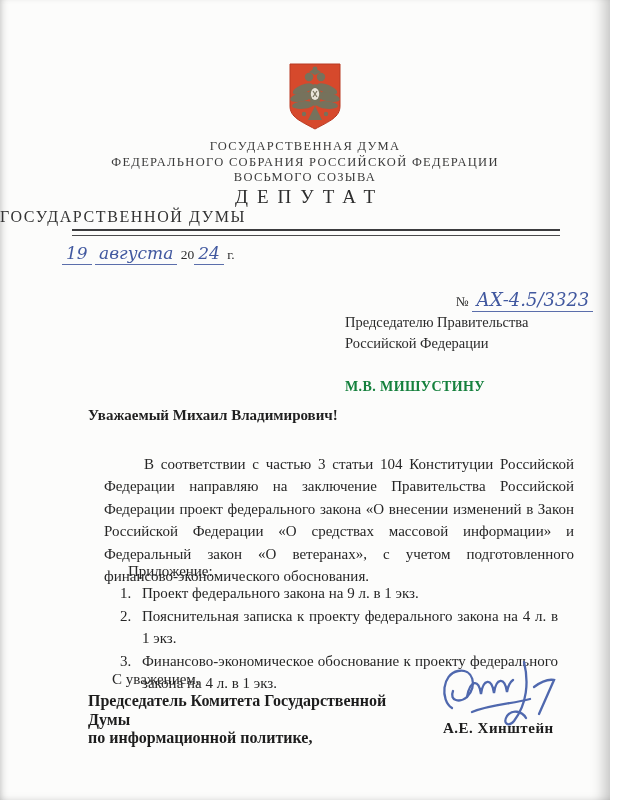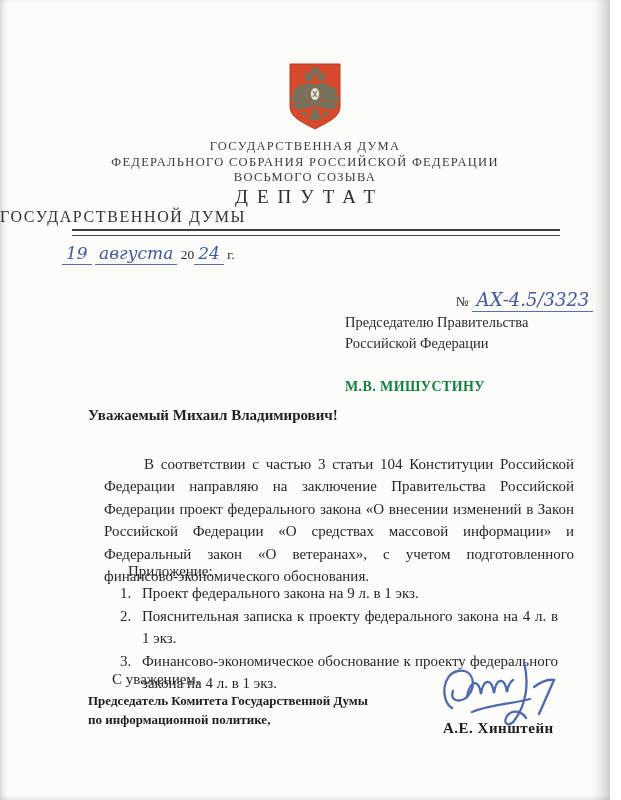--- a/index.html
+++ b/index.html
@@ -42,21 +42,21 @@
   .attachments{position:absolute;left:88px;top:560px;width:470px;
                font-size:15px;line-height:22.4px;}
   .attachments .label{text-indent:40px;}
   .att-list{margin-left:32px;}
   .att-item{display:flex;}
   .att-item .num{flex:0 0 22px;}
   .att-item .txt{flex:1;text-align:justify;}
   
   .regards{position:absolute;left:72px;top:671px;width:470px;font-size:15px;text-indent:40px;}
   .signer-title{position:absolute;left:88px;top:692px;width:340px;
-                font-weight:bold;font-size:13px;line-height:18.5px;color:#1d1d1d;}
+                font-weight:bold;font-size:16px;line-height:18.5px;color:#1d1d1d;}
   .signer-name{position:absolute;left:443px;top:720px;font-weight:bold;
                font-size:15px;letter-spacing:.5px;color:#1d1d1d;}
   .signature{position:absolute;left:436px;top:658px;width:138px;height:68px;}
 </style>
 </head>
 <body>
 
 <div class="page">
 
   <div class="crest">

